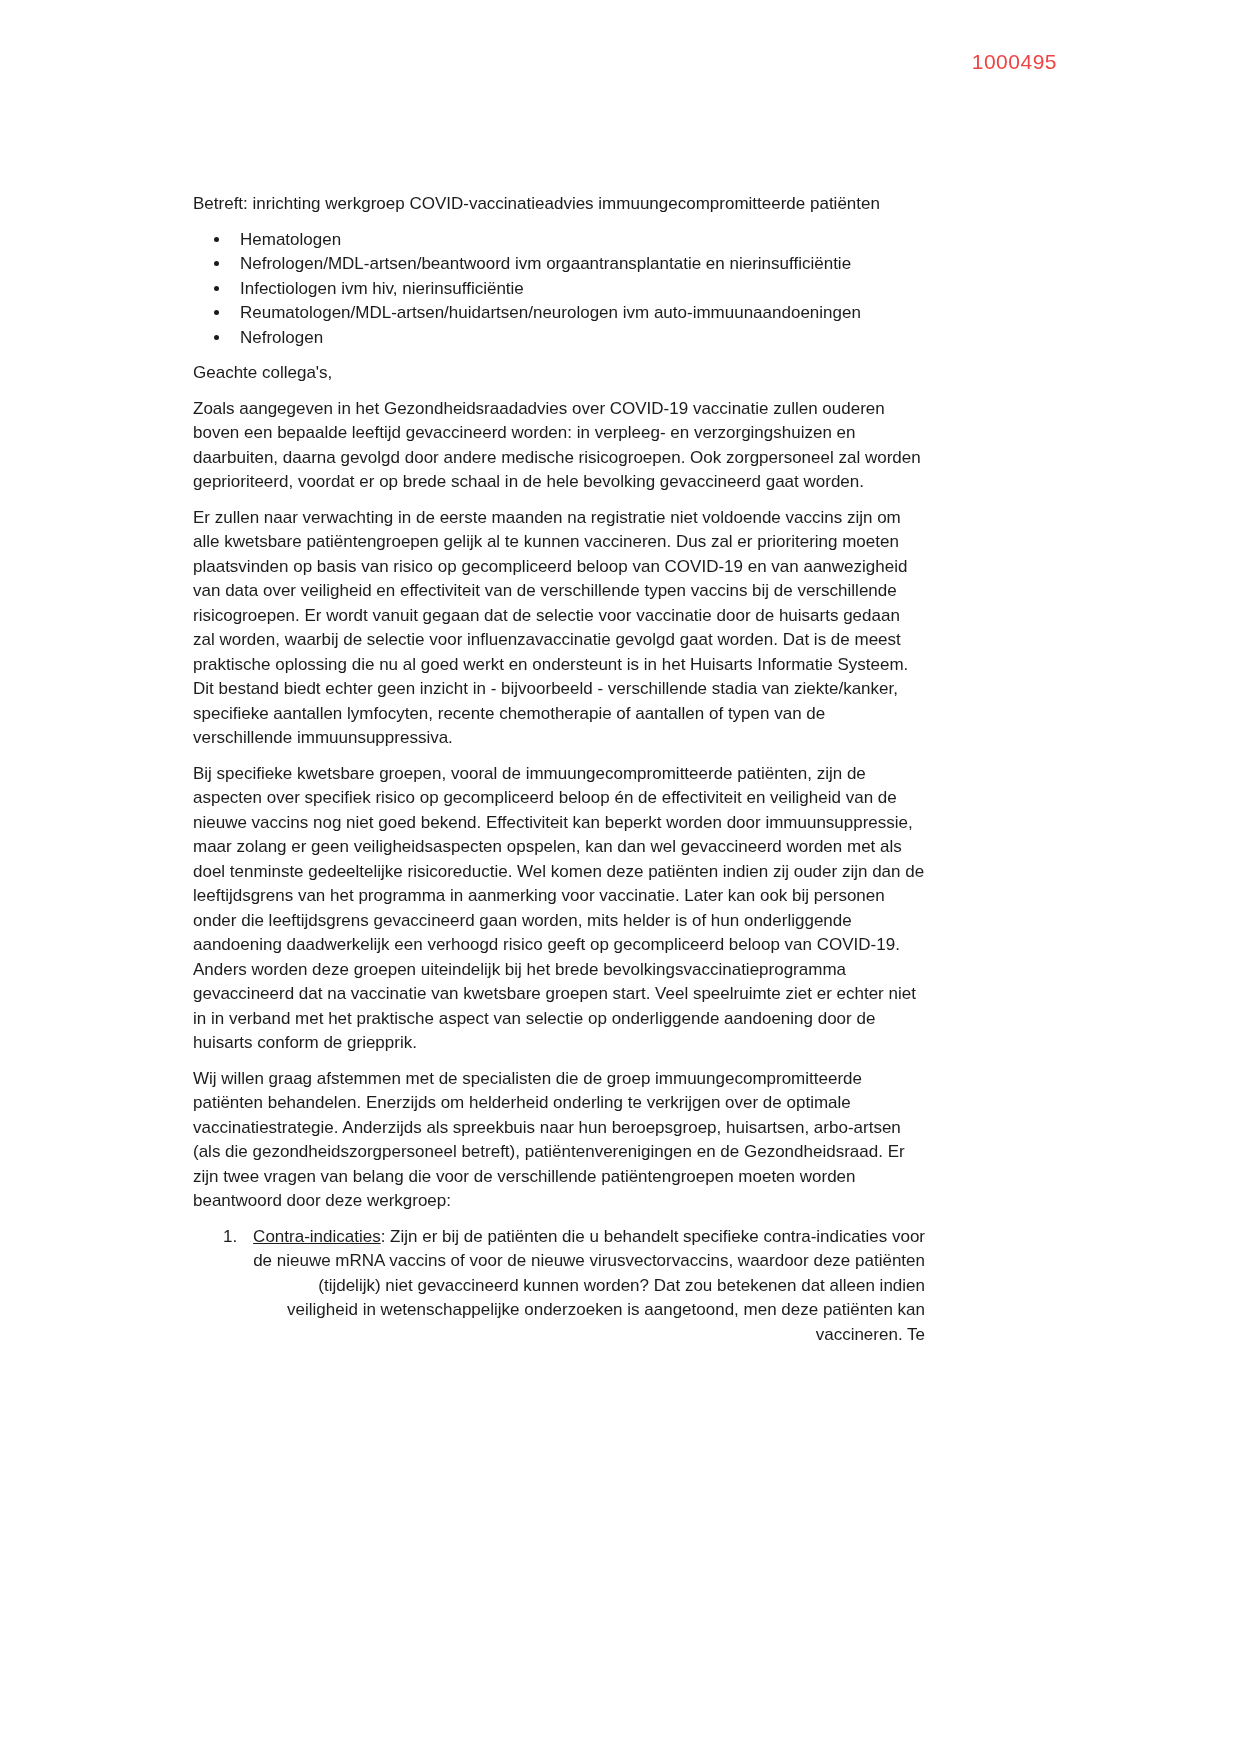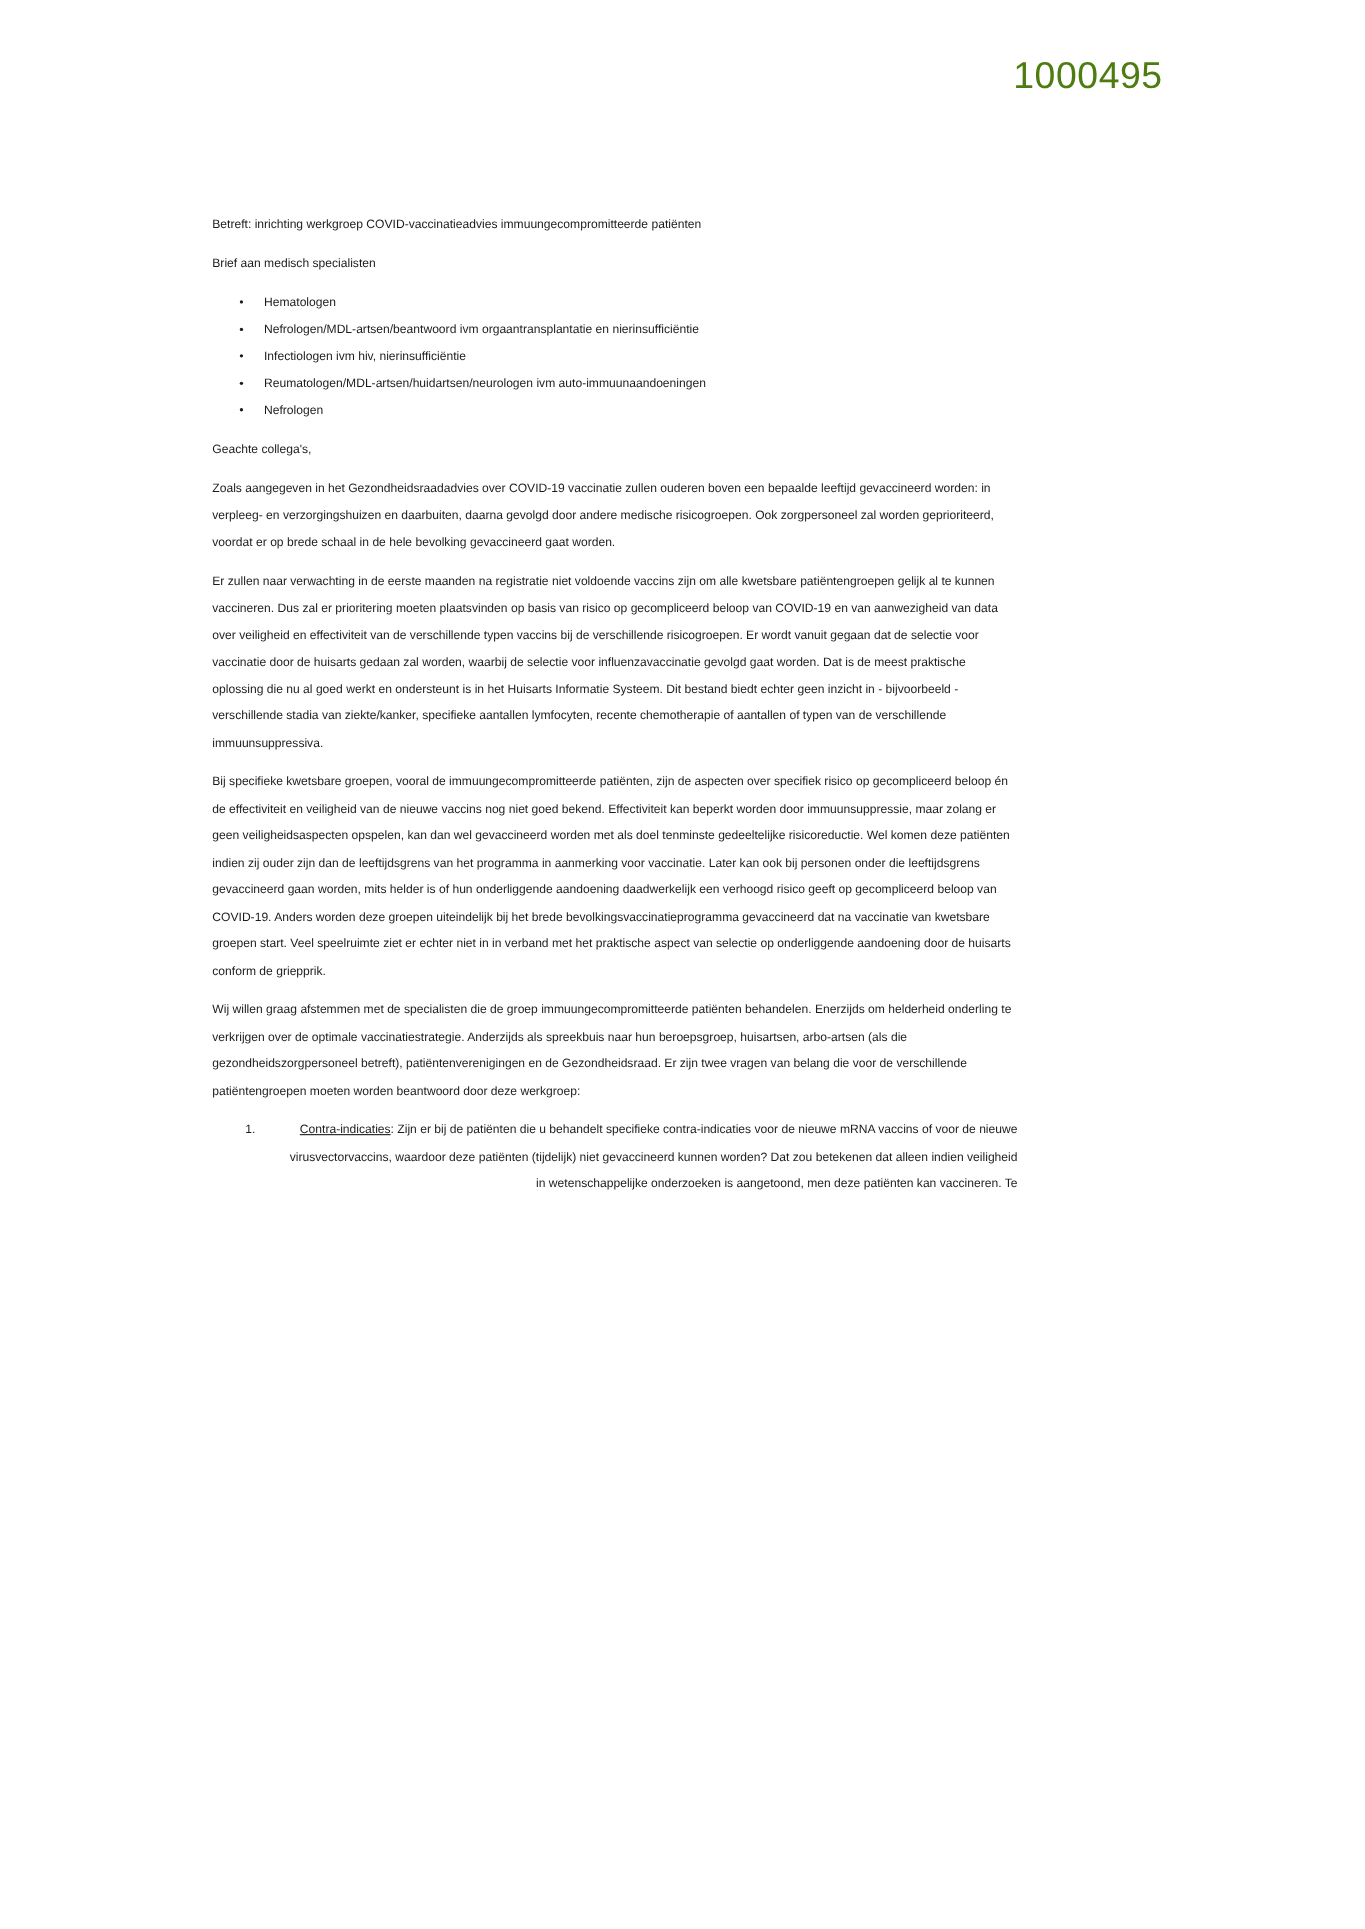--- a/index.html
+++ b/index.html
@@ -12,30 +12,30 @@
     background: #ffffff;
     font-family: "Liberation Sans", sans-serif;
     color: #1c1c1c;
     position: relative;
     overflow: hidden;
   }
   .doc-number {
     position: absolute;
     top: 50px;
     right: 184px;
-    font-size: 34px;
+    font-size: 21px;
     letter-spacing: 0.5px;
-    color: #4d7c0f;
+    color: #ef4444;
   }
   .page-content {
     position: absolute;
     top: 192px;
     left: 193px;
     width: 732px;
-    font-size: 11px;
+    font-size: 17px;
     line-height: 24.5px;
   }
   .para {
     margin: 0 0 11px 0;
   }
   ul.specialist-list {
     margin: 0 0 11px 0;
     padding: 0 0 0 38px;
     list-style: disc outside;
   }
@@ -63,21 +63,20 @@
 </style>
 </head>
 <body>
 
 <div class="doc-number">1000495</div>
 
 <div class="page-content">
 
   <p class="para">Betreft: inrichting werkgroep COVID-vaccinatieadvies immuungecompromitteerde patiënten</p>
 
-  <p class="para">Brief aan medisch specialisten</p>
 
   <ul class="specialist-list">
     <li>Hematologen</li>
     <li>Nefrologen/MDL-artsen/beantwoord ivm orgaantransplantatie en nierinsufficiëntie</li>
     <li>Infectiologen ivm hiv, nierinsufficiëntie</li>
     <li>Reumatologen/MDL-artsen/huidartsen/neurologen ivm auto-immuunaandoeningen</li>
     <li>Nefrologen</li>
   </ul>
 
   <p class="para">Geachte collega's,</p>

